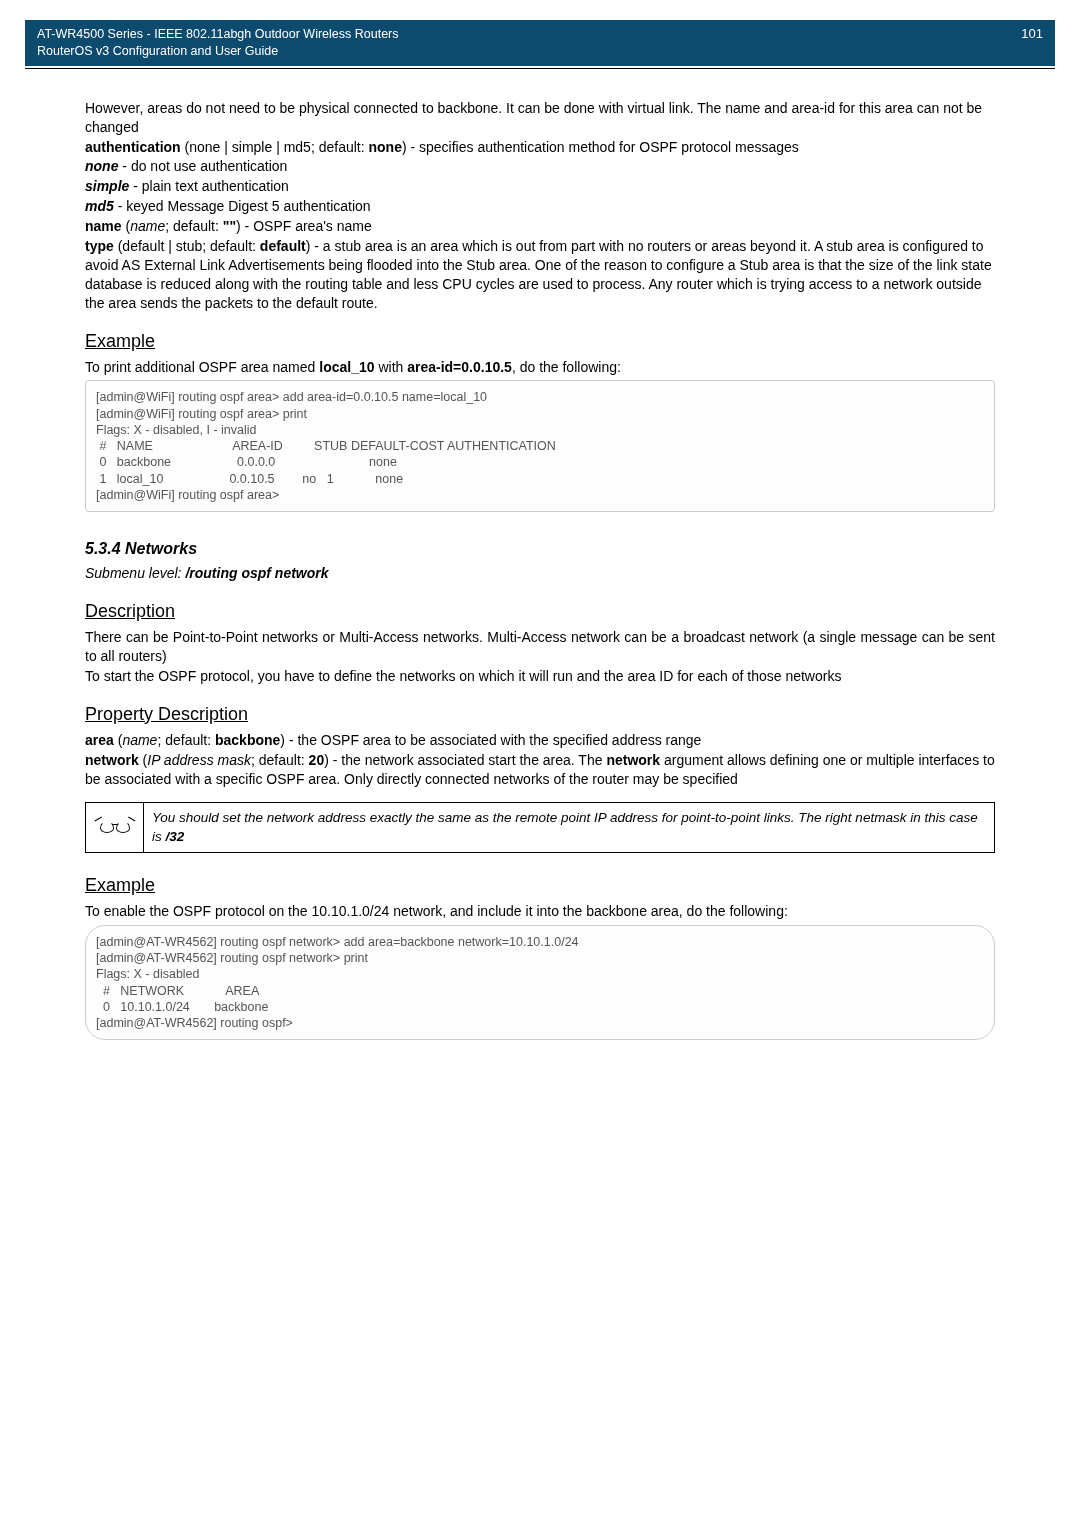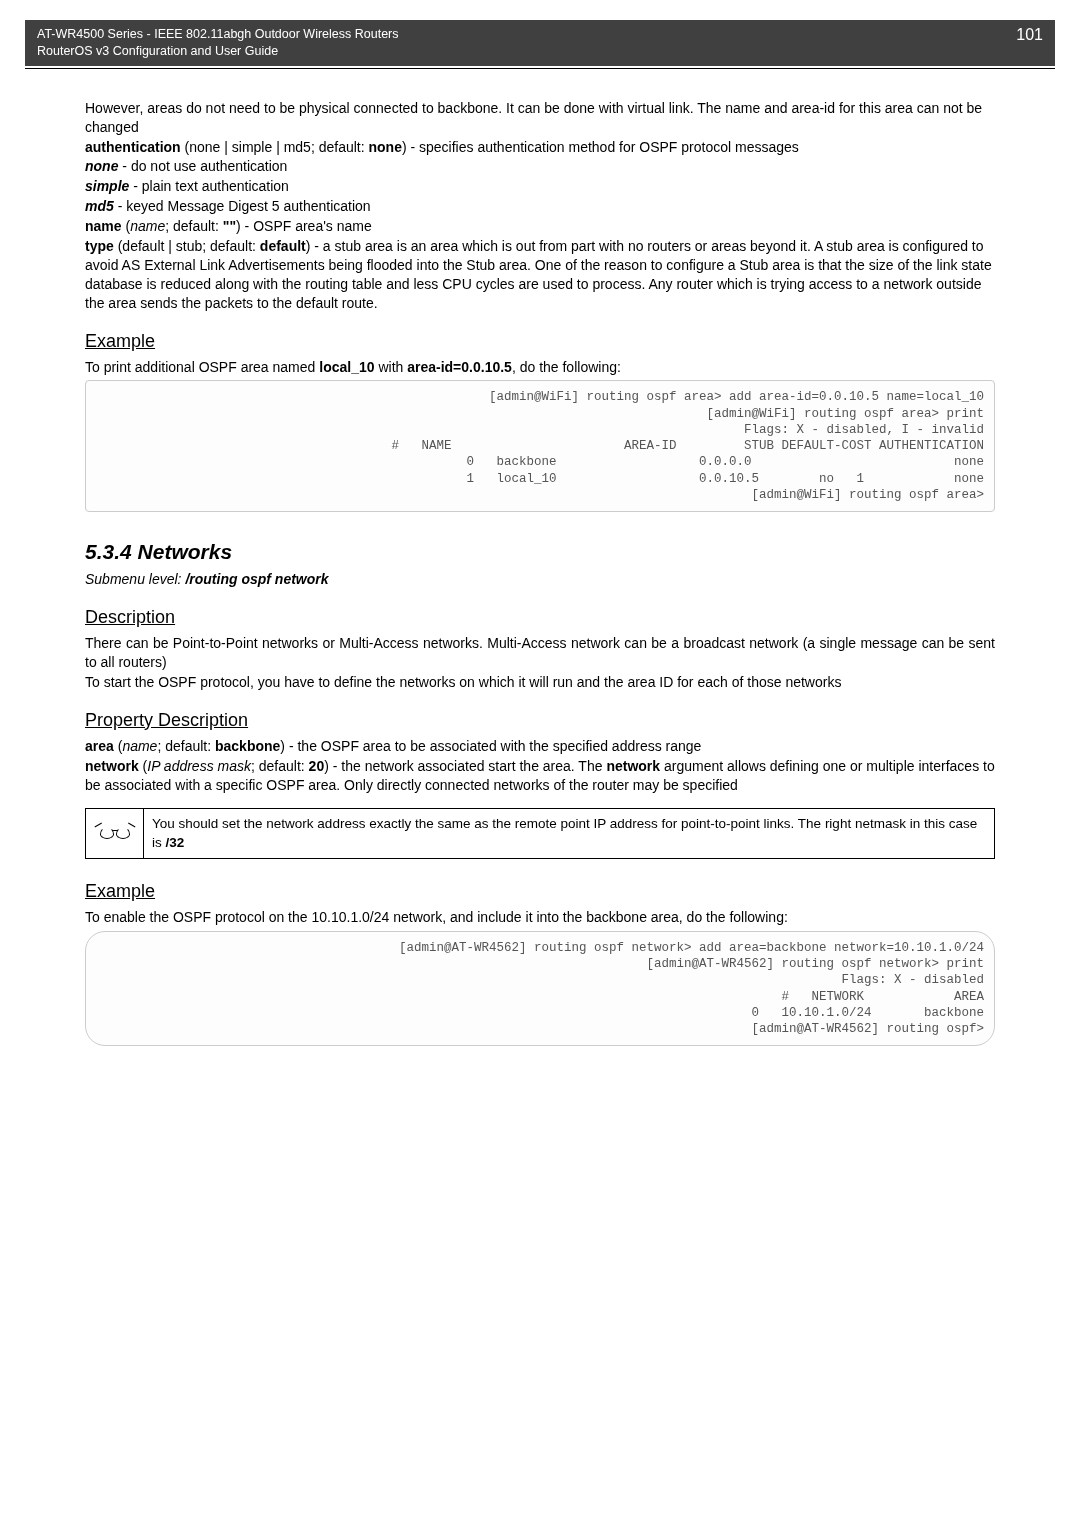--- a/index.html
+++ b/index.html
@@ -9,31 +9,31 @@
     color: #000;
     background: #fff;
     width: 1080px;
     margin: 0 auto;
     padding: 0;
   }
   .page {
     padding: 20px 55px 40px 55px;
   }
   .header-bar {
-    background: #404040;
+    background: #0c4a6e;
     color: #fff;
     padding: 6px 12px;
     display: flex;
     justify-content: space-between;
     align-items: flex-start;
     font-size: 12.5px;
     margin: 0 -30px 0 -30px;
   }
   .header-left { line-height: 1.35; }
-  .header-right { font-size: 16px; text-align: right; }
+  .header-right { font-size: 13px; text-align: right; }
   .hr-rule {
     border: none;
     border-top: 1px solid #000;
     margin: 2px -30px 30px -30px;
   }
   .body-content {
     padding: 0 30px;
   }
   .para { margin-bottom: 1px; line-height: 1.35; }
   .b { font-weight: bold; }
@@ -43,46 +43,46 @@
     font-size: 18px;
     margin-top: 18px;
     margin-bottom: 6px;
     display: block;
   }
   .code-box {
     border: 1px solid #ccc;
     border-radius: 4px;
     background: #fdfdfd;
     padding: 8px 10px;
-    font-family: Liberation Mono, monospace;
+    font-family: Liberation Sans, sans-serif;
     font-size: 12.5px;
     white-space: pre;
     color: #555;
     margin: 4px 0 24px 0;
     line-height: 1.3;
     overflow-x: auto;
-    text-align: right;
   }
   .h2-section {
-    font-size: 21px;
+    font-size: 16px;
     font-weight: bold;
     font-style: italic;
     margin: 28px 0 6px 0;
   }
   .submenu-line { margin-bottom: 14px; font-style: italic; }
   .note-table {
     border: 1px solid #000;
     width: 100%;
     margin: 14px 0 22px 0;
     border-collapse: collapse;
   }
   .note-table td {
     border: 1px solid #000;
     padding: 6px 8px;
     vertical-align: middle;
+    font-style: italic;
     font-size: 13.5px;
     line-height: 1.35;
   }
   .note-table td.icon-cell {
     width: 58px;
     text-align: center;
     font-style: normal;
   }
   .glasses-icon {
     display: inline-block;

